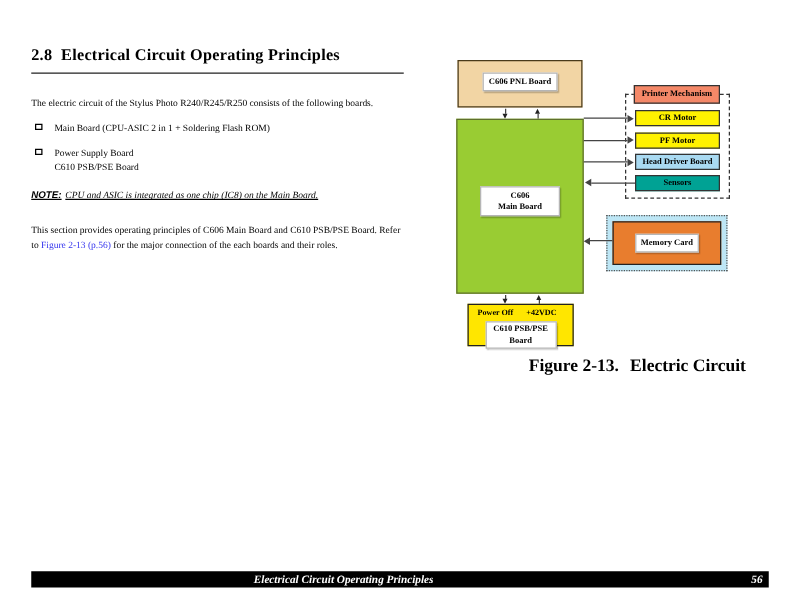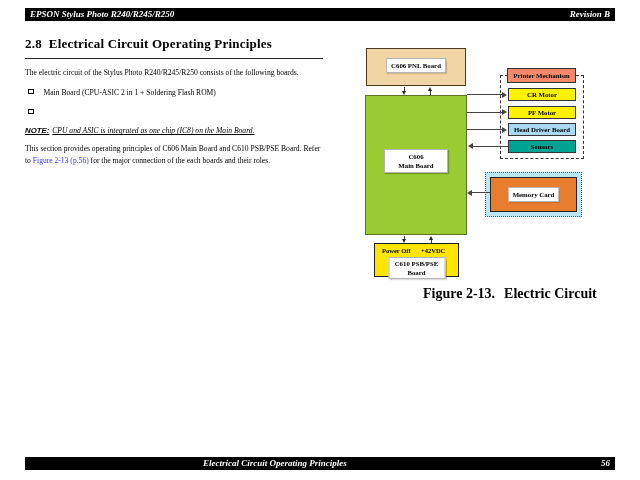--- a/index.html
+++ b/index.html
@@ -19,21 +19,21 @@
   .bar .bar-center{ position:absolute; left:178px; top:0; }
   .topbar { top:8px; }
   .botbar { top:457px; }
   
   .content { position:absolute; left:25px; top:36px; width:298px; }
   h1.title {
     font-size:13px; font-weight:bold; letter-spacing:.2px;
     padding-bottom:6px; border-bottom:1.3px solid #222; margin-bottom:2px;
   }
   h1.title .gap { display:inline-block; width:7px; }
-  p.body { font-size:7.6px; line-height:1.5; margin-top:8px; }
+  p.body { font-size:7.6px; line-height:1.5; margin-top:18px; }
   .bullet { display:flex; margin-top:9px; }
   .chk {
     flex:0 0 auto; width:5.5px; height:5.5px; border:1.1px solid #000;
     margin:1.5px 10px 0 3px; background:#fff;
   }
   .btext { font-size:7.6px; line-height:1.45; }
   p.note { font-size:7.6px; margin-top:12px;text-decoration:underline; }
   .notelabel { font-family:"Liberation Sans", sans-serif; font-style:italic; font-weight:bold; font-size:7.8px; }
   .noteit { font-style:italic; margin-left:3px; }
   a.xref { color:#3333EE; text-decoration:none; cursor:pointer; }
@@ -68,39 +68,39 @@
   .tri-down  { position:absolute; width:0; height:0; border-left:2.7px solid transparent; border-right:2.7px solid transparent; border-top:4.5px solid #222; }
   .tri-up    { position:absolute; width:0; height:0; border-left:2.7px solid transparent; border-right:2.7px solid transparent; border-bottom:4.5px solid #222; }
   .caption { position:absolute; left:423px; top:286px; font-size:14px; font-weight:bold; }
   .caption .cgap { display:inline-block; width:9px; }
 </style>
 </head>
 <body>
 
 <div class="page">
 
-  <div class="bar topbar">
-    <span class="bar-left">EPSON Stylus Photo R240/R245/R250</span>
-    <span class="bar-right">Revision B</span>
-  </div>
 
   <div class="content">
     <h1 class="title"><span>2.8</span><span class="gap"></span><span>Electrical Circuit Operating Principles</span></h1>
 
     <p class="body">The electric circuit of the Stylus Photo R240/R245/R250 consists of the following boards.</p>
 
     <div class="bullet">
       <span class="chk"></span>
       <div class="btext">
         <div>Main Board (CPU-ASIC 2 in 1 + Soldering Flash ROM)</div>
       </div>
     </div>
 
     <div class="bullet">
       <span class="chk"></span>
+      <div class="btext">
+        <div>Power Supply Board</div>
+        <div>C610 PSB/PSE Board</div>
+      </div>
     </div>
 
     <p class="note"><span class="notelabel">NOTE:</span><span class="noteit">CPU and ASIC is integrated as one chip (IC8) on the Main Board.</span></p>
 
     <p class="body"><span>This section provides operating principles of C606 Main Board and C610 PSB/PSE Board. Refer to </span><a class="xref">Figure 2-13 (p.56)</a><span> for the major connection of the each boards and their roles.</span></p>
   </div>
 
   <div class="dbox pnl">
     <span class="dlabel" style="left:50%; top:9px; transform:translateX(-50%);">C606 PNL Board</span>
   </div>

